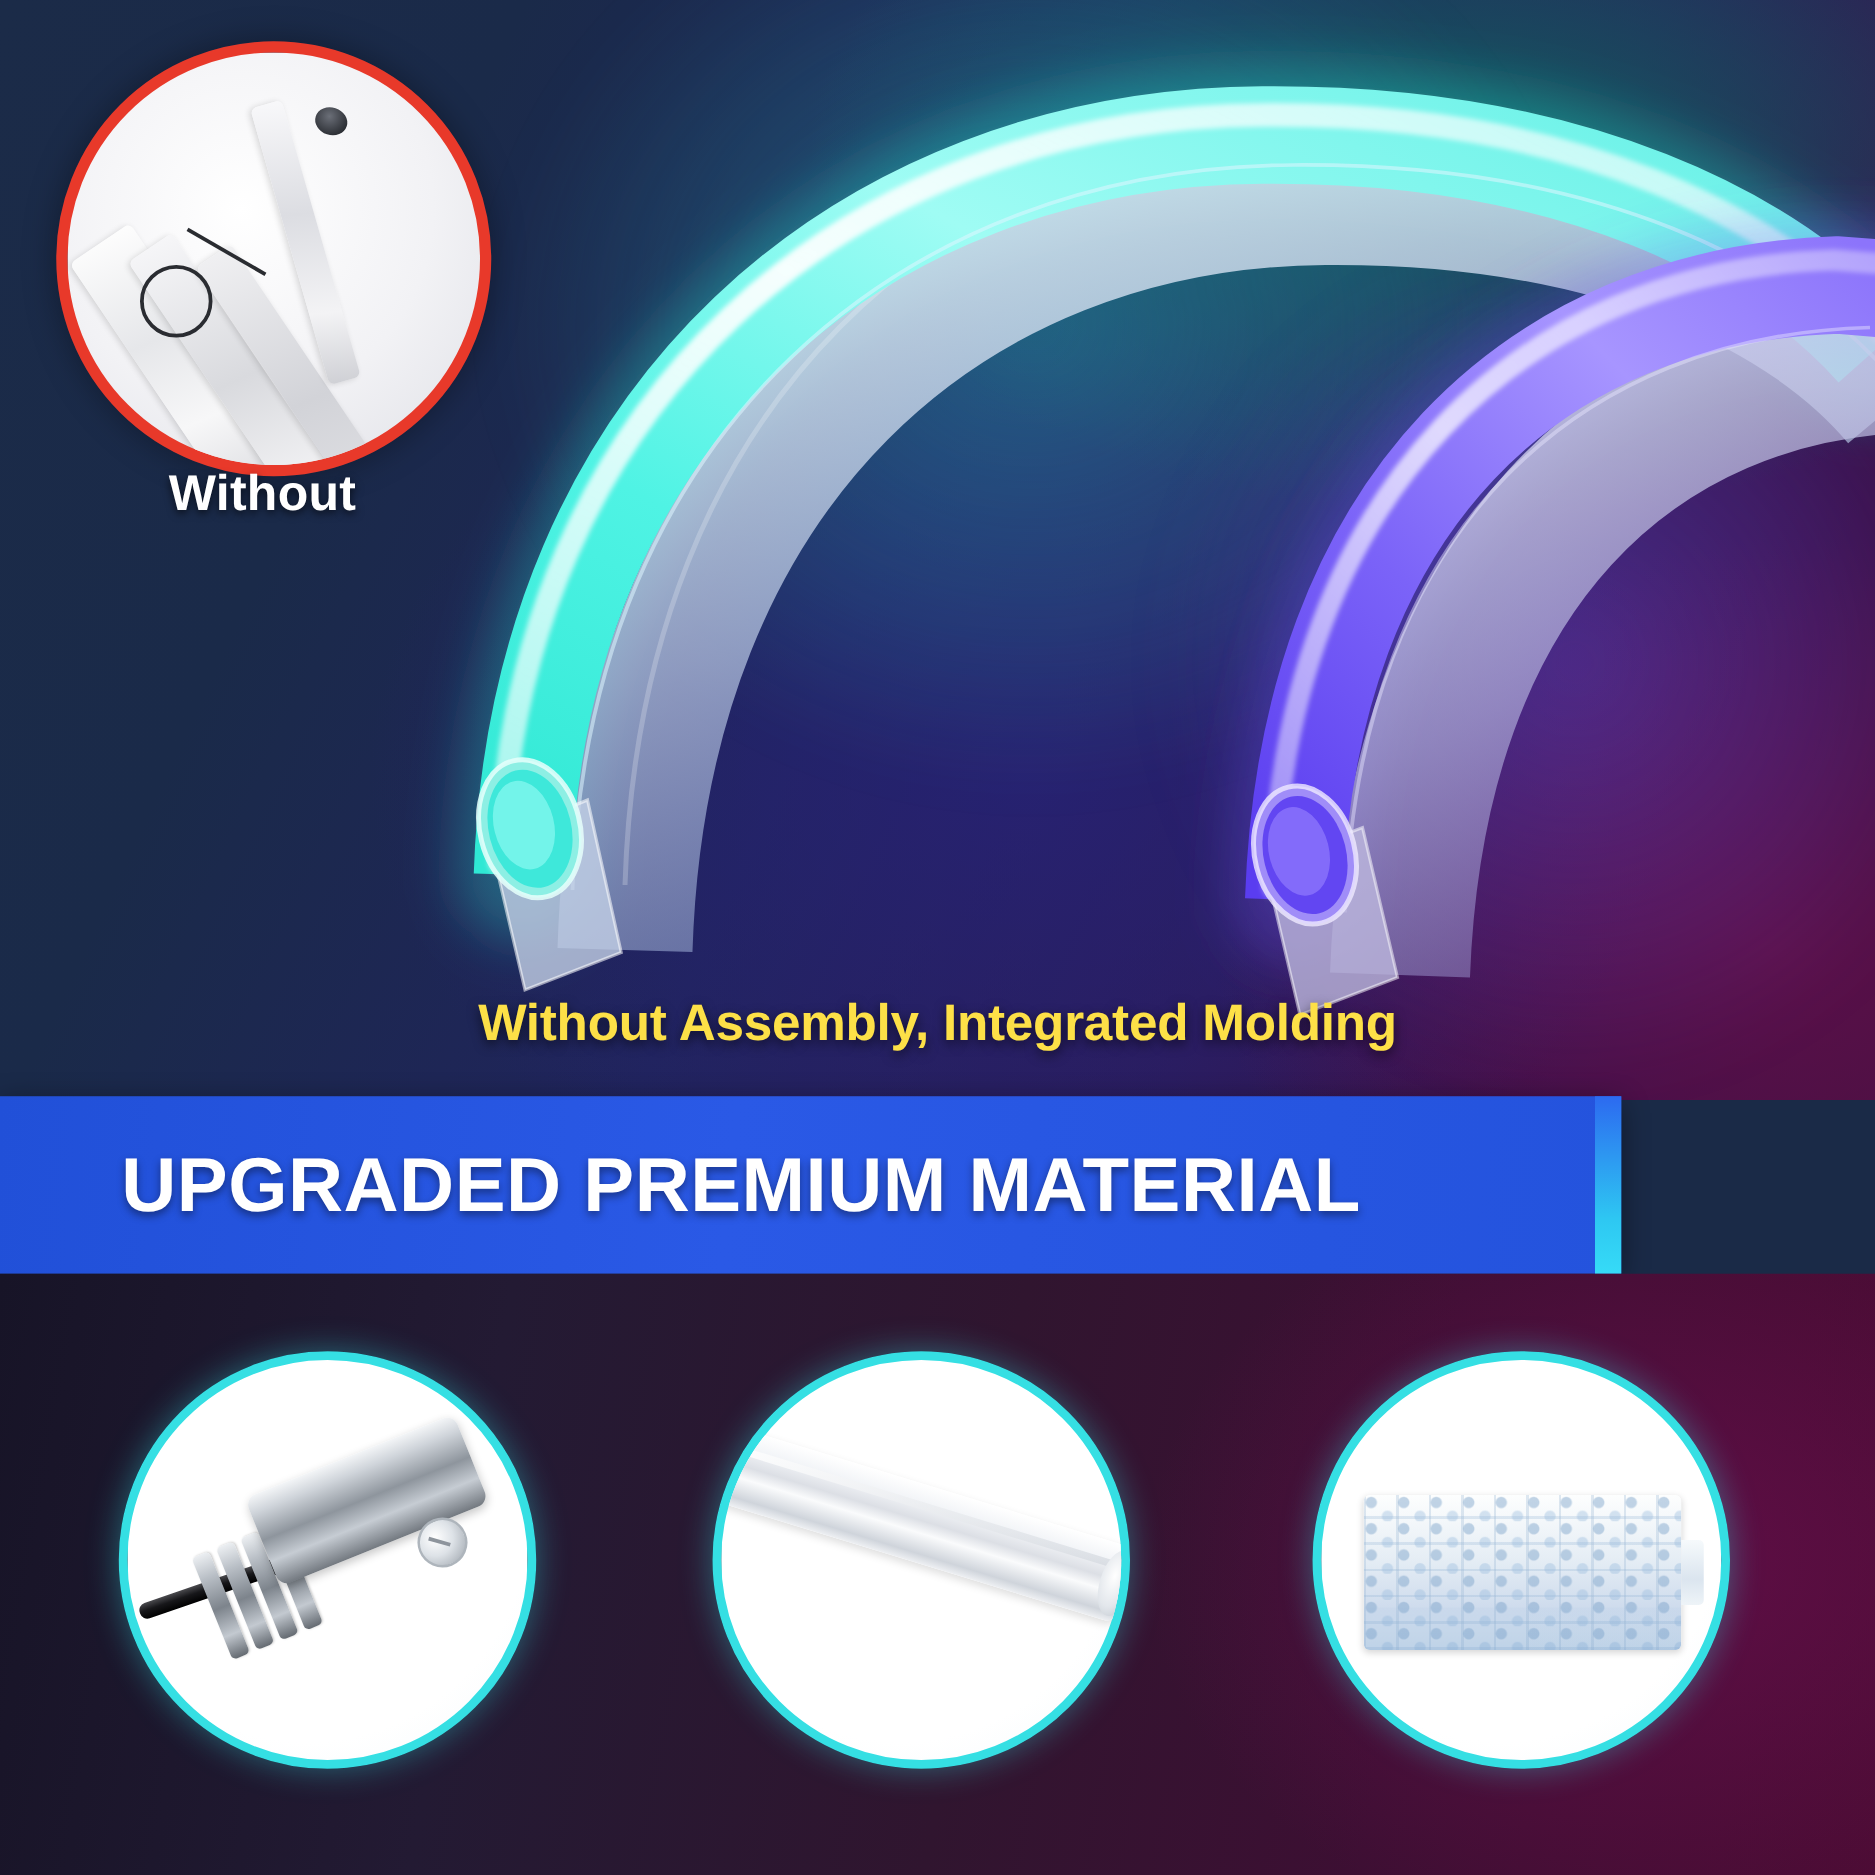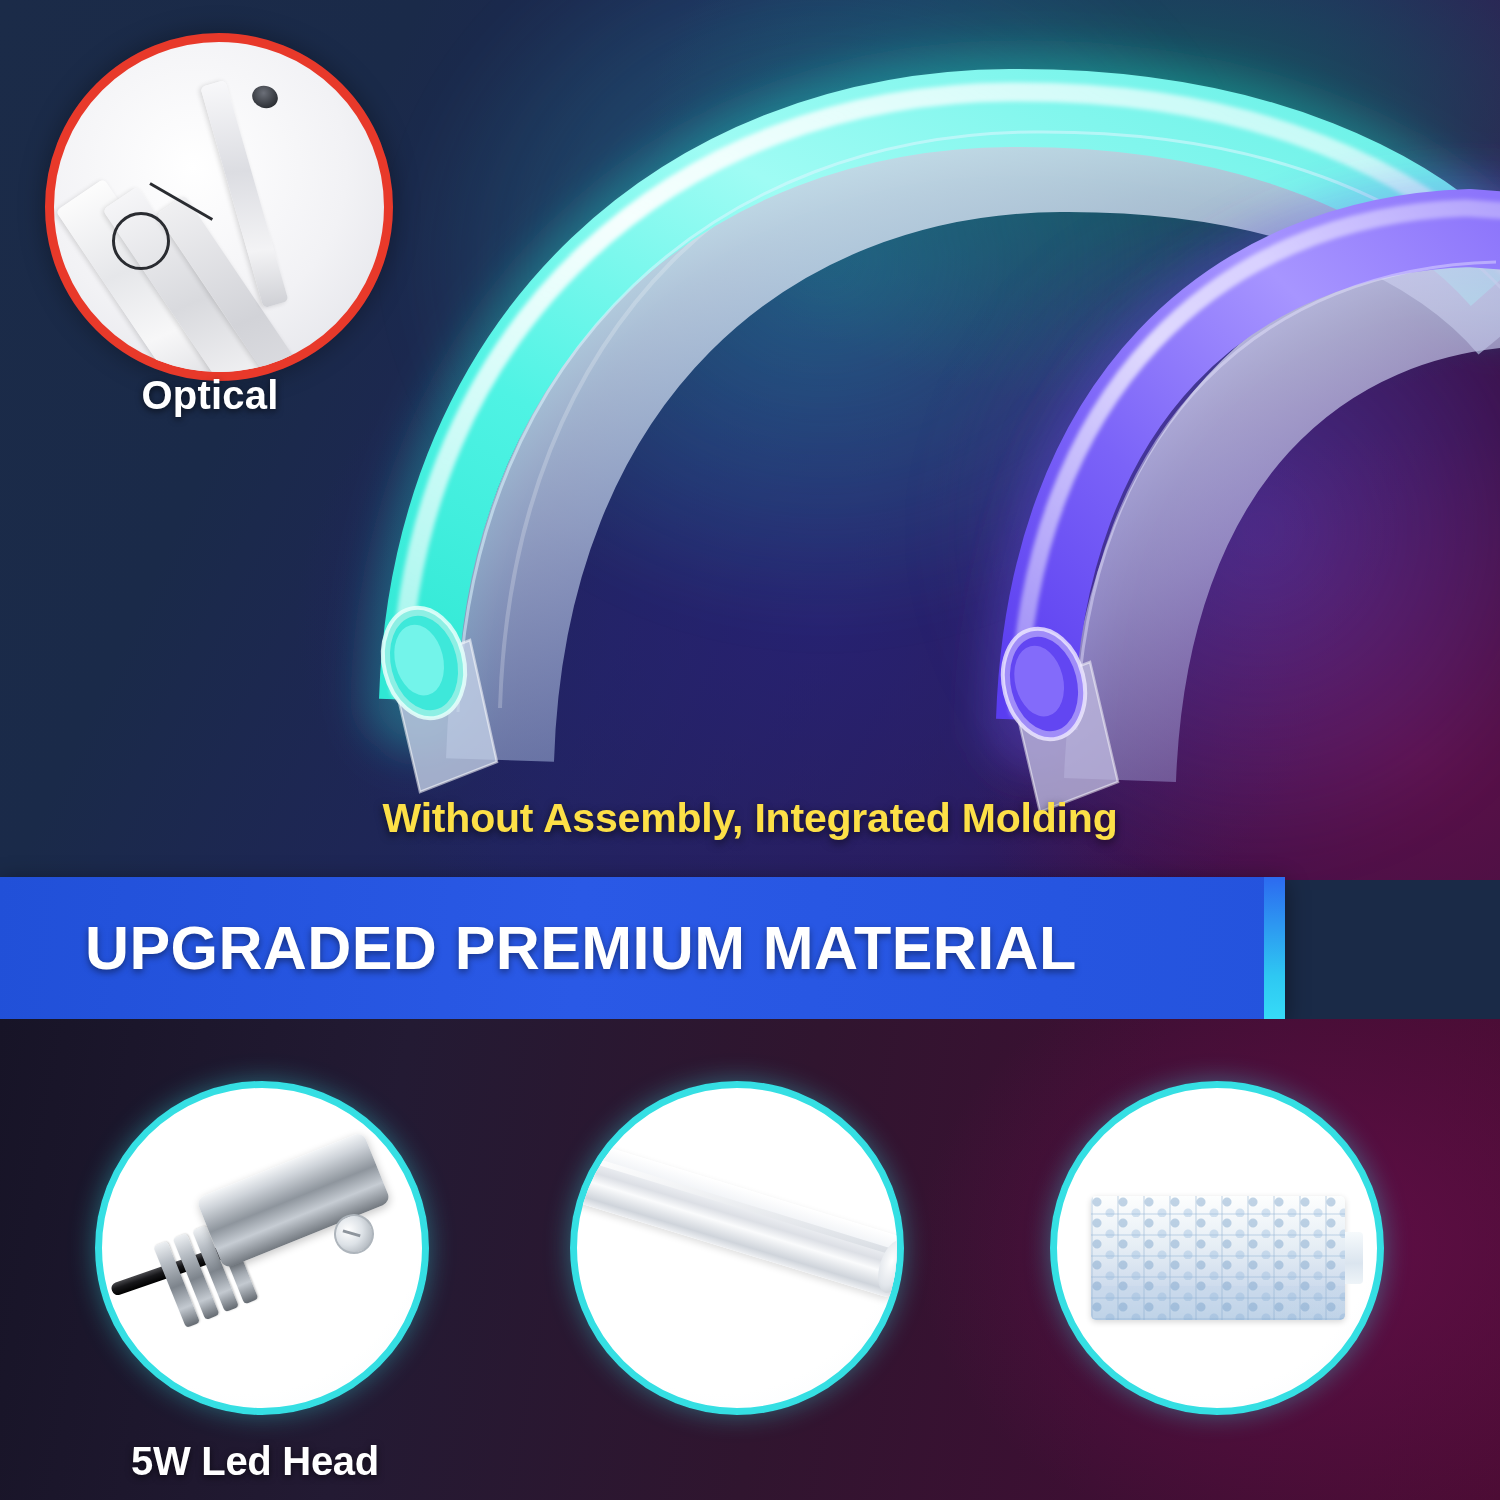--- a/index.html
+++ b/index.html
@@ -153,20 +153,21 @@
   
   .banner {
     position: absolute;
     left: 0; top: 877px;
     width: 1285px;
     height: 142px;
     background: linear-gradient(95deg, #2150d8 0%, #2a59e6 45%, #2453dd 100%);
     display: flex;
     align-items: center;
     box-shadow: 0 5px 22px rgba(0,0,0,0.45);
+    padding-left: 12px;
   }
   .banner-title {
     color: #ffffff;
     font-size: 61px;
     font-weight: bold;
     letter-spacing: 0.4px;
     margin-left: 85px;
     text-shadow: 0 3px 7px rgba(0,0,0,0.42);
     white-space: nowrap;
   }
@@ -423,21 +424,21 @@
 
     <div class="others-badge">
       <div class="tube-shape t1"></div>
       <div class="tube-shape t2"></div>
       <div class="tube-shape t3"></div>
       <div class="tube-shape rod"></div>
       <div class="rod-cap"></div>
       <div class="ring-stem"></div>
       <div class="ring"></div>
     </div>
-    <div class="others-label">Optical</div>
+    <div class="others-label">Without</div>
 
     <div class="hero-tagline">Without Assembly, Integrated Molding</div>
   </div>
 
   <div class="banner">
     <div class="banner-title">UPGRADED PREMIUM MATERIAL</div>
     <div class="banner-accent"></div>
   </div>
 
   <div class="features">
@@ -447,21 +448,20 @@
         <div class="led-cable"></div>
         <div class="led-rings">
           <div class="led-ring" style="left:0px;"></div>
           <div class="led-ring" style="left:21px;"></div>
           <div class="led-ring" style="left:42px;"></div>
           <div class="led-ring" style="left:63px;"></div>
         </div>
         <div class="led-body"></div>
         <div class="led-screw"></div>
       </div>
-      <div class="feature-label">5W Led Head</div>
     </div>
 
     <div class="feature" style="left:570px;">
       <div class="feature-circle">
         <div class="fiber">
           <div class="fiber-groove"></div>
           <div class="fiber-cap"></div>
         </div>
       </div>
     </div>

